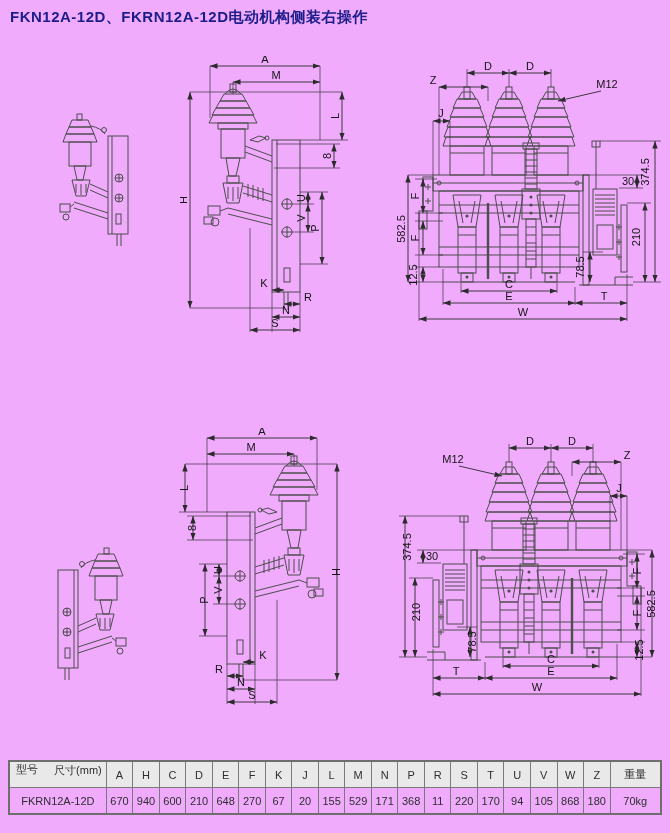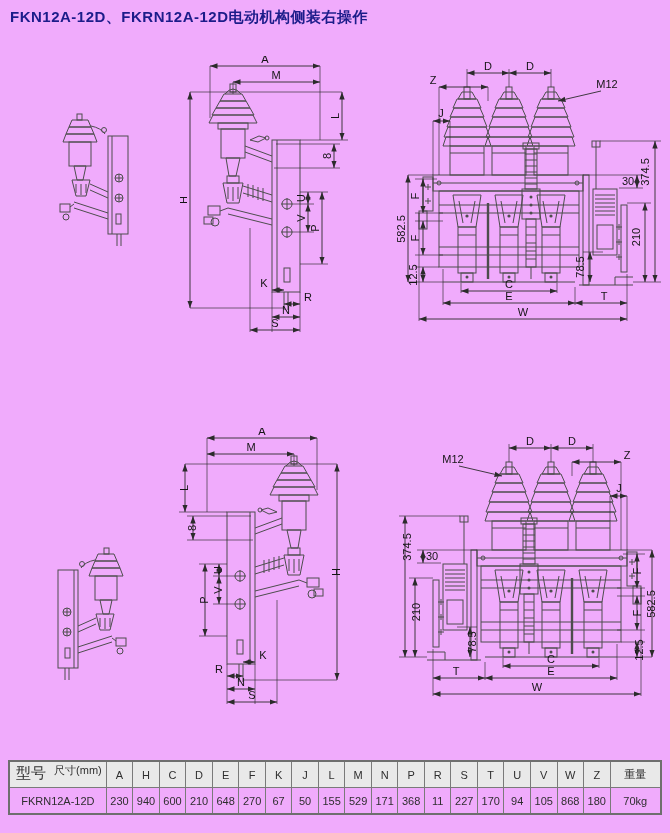--- a/index.html
+++ b/index.html
@@ -16,21 +16,21 @@
   .lbl{font-size:11px;fill:#141414;text-anchor:middle;font-family:"Liberation Sans",sans-serif;}
   
   .dim-table{position:absolute;left:8px;top:760px;width:654px;border-collapse:collapse;table-layout:fixed;
              font-size:11px;color:#2e2e2e;border:2px solid #6e6e6e;}
   .dim-table th,.dim-table td{border:1px solid #7a7a7a;text-align:center;height:25px;padding:0;font-weight:normal;
              overflow:hidden;white-space:nowrap;}
   .dim-table thead th{background:#e9e9e9;}
   .corner{position:relative;background-image:linear-gradient(to bottom right,
             rgba(0,0,0,0) calc(50% - .7px), #8a8a8a calc(50% - .7px), #8a8a8a calc(50% + .7px), rgba(0,0,0,0) calc(50% + .7px));}
   .corner .ct{position:absolute;top:1px;right:4px;font-size:11px;}
-  .corner .cb{position:absolute;bottom:4px;left:6px;font-size:15px;}
+  .corner .cb{position:absolute;bottom:10px;left:6px;font-size:11px;}
 </style>
 </head>
 <body>
 
 <div class="page">
 
   <svg width="0" height="0" style="position:absolute" aria-hidden="true">
     <defs>
       <marker id="arr" viewBox="0 0 8 6" markerWidth="8" markerHeight="6" refX="7.5" refY="3" orient="auto-start-reverse" markerUnits="userSpaceOnUse">
         <path d="M0,0.3 L7.5,3 L0,5.7 z" fill="#2b2b2b"></path>
@@ -426,34 +426,34 @@
         <th>U</th>
         <th>V</th>
         <th>W</th>
         <th>Z</th>
         <th>重量</th>
       </tr>
     </thead>
     <tbody>
       <tr>
         <td>FKRN12A-12D</td>
-        <td>230</td>
+        <td>670</td>
         <td>940</td>
         <td>600</td>
         <td>210</td>
         <td>648</td>
         <td>270</td>
         <td>67</td>
-        <td>50</td>
+        <td>20</td>
         <td>155</td>
         <td>529</td>
         <td>171</td>
         <td>368</td>
         <td>11</td>
-        <td>227</td>
+        <td>220</td>
         <td>170</td>
         <td>94</td>
         <td>105</td>
         <td>868</td>
         <td>180</td>
         <td>70kg</td>
       </tr>
     </tbody>
   </table>
 

